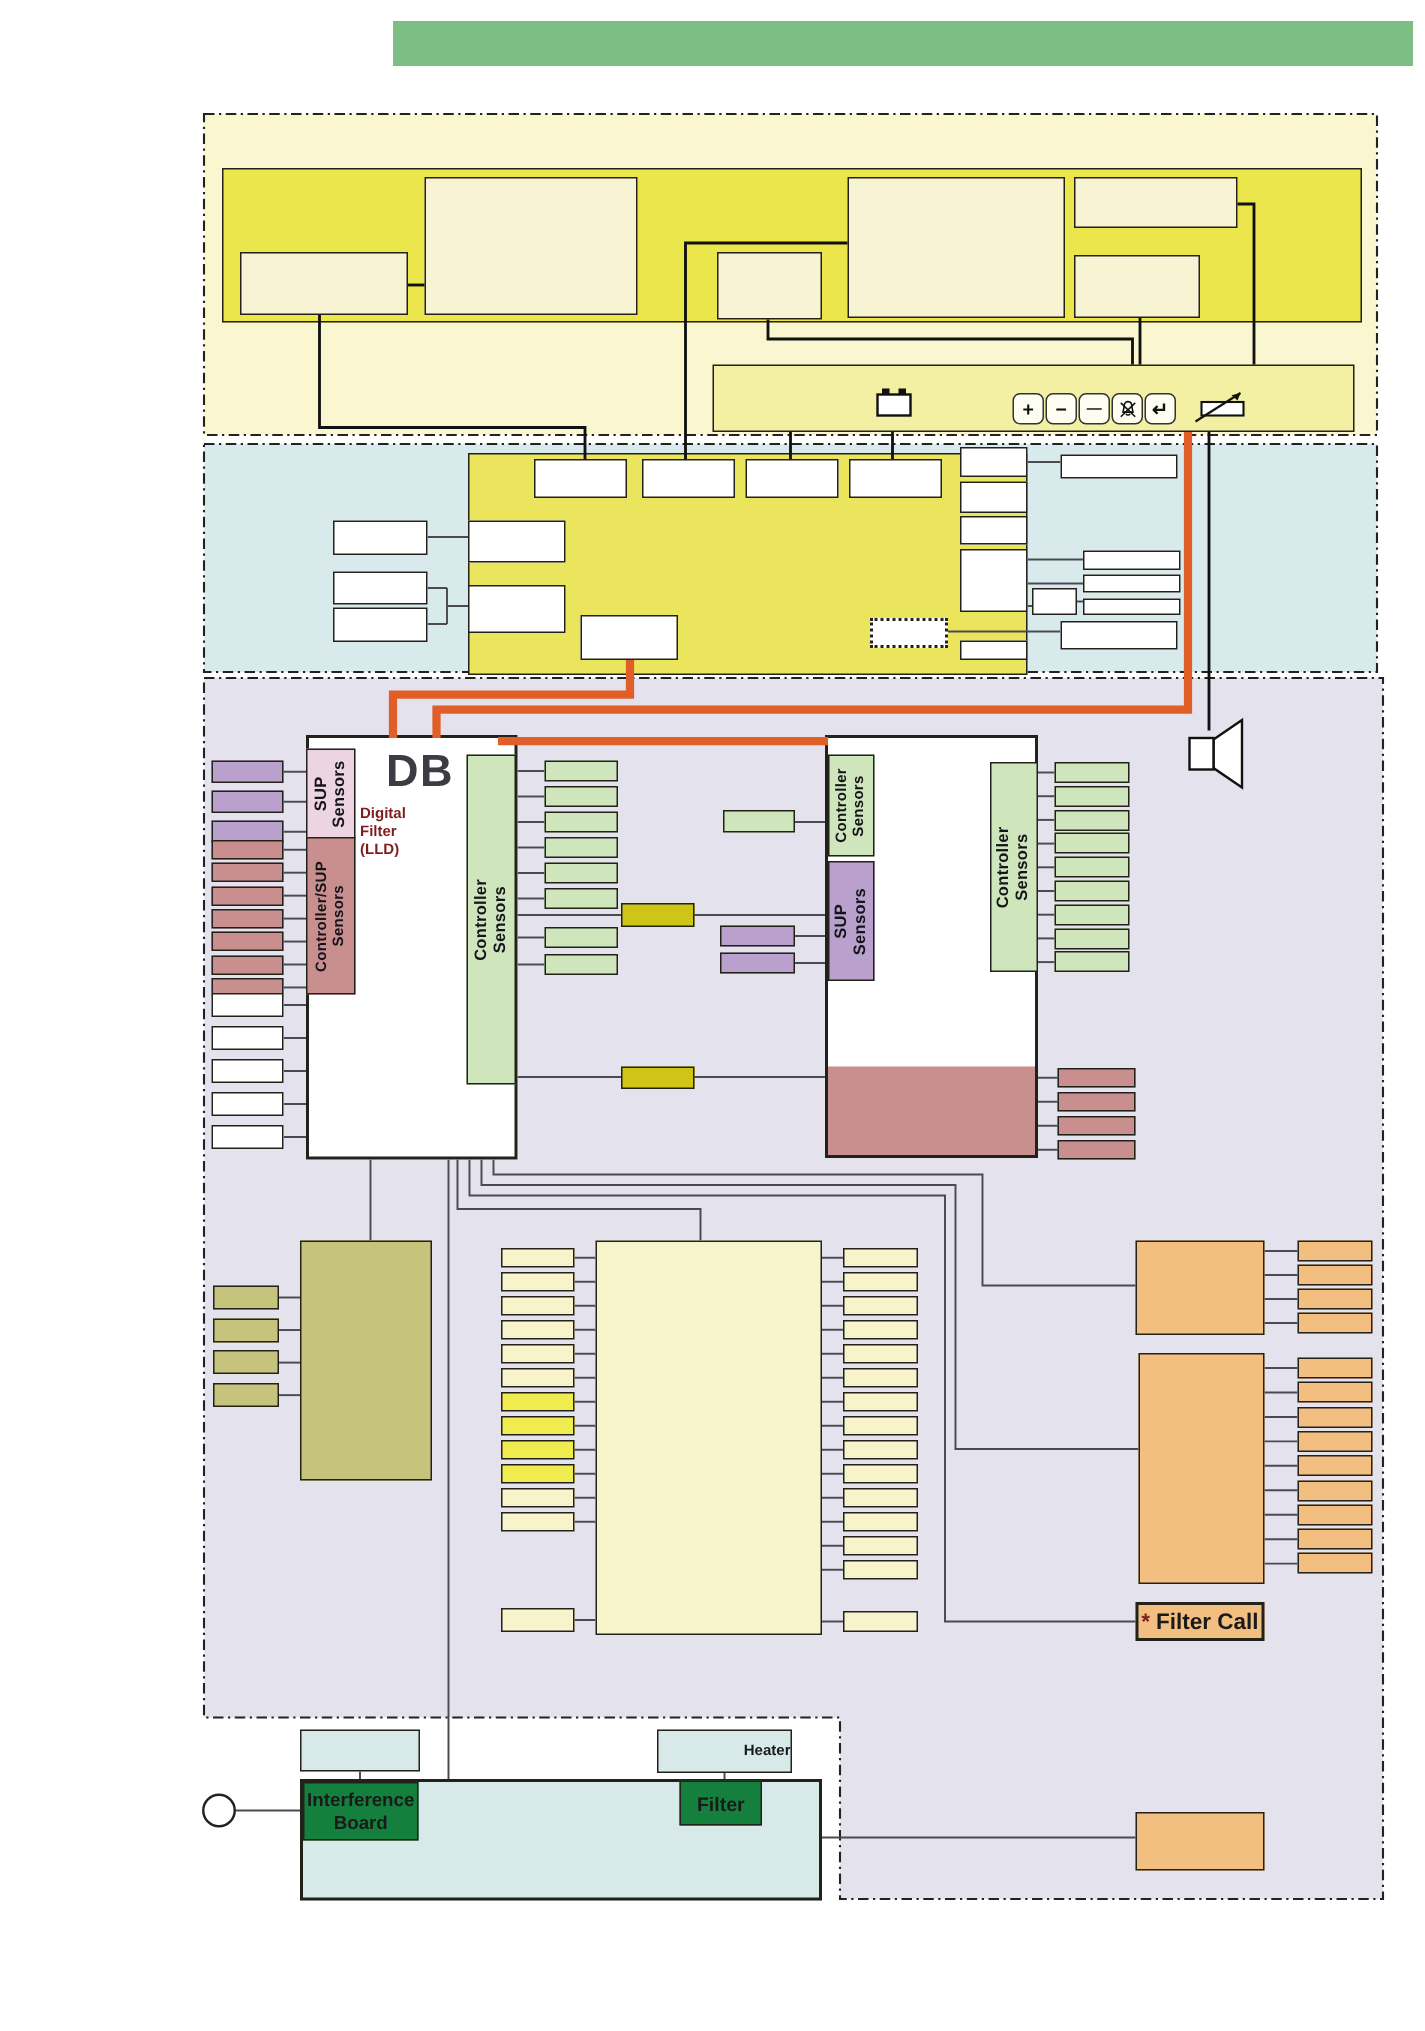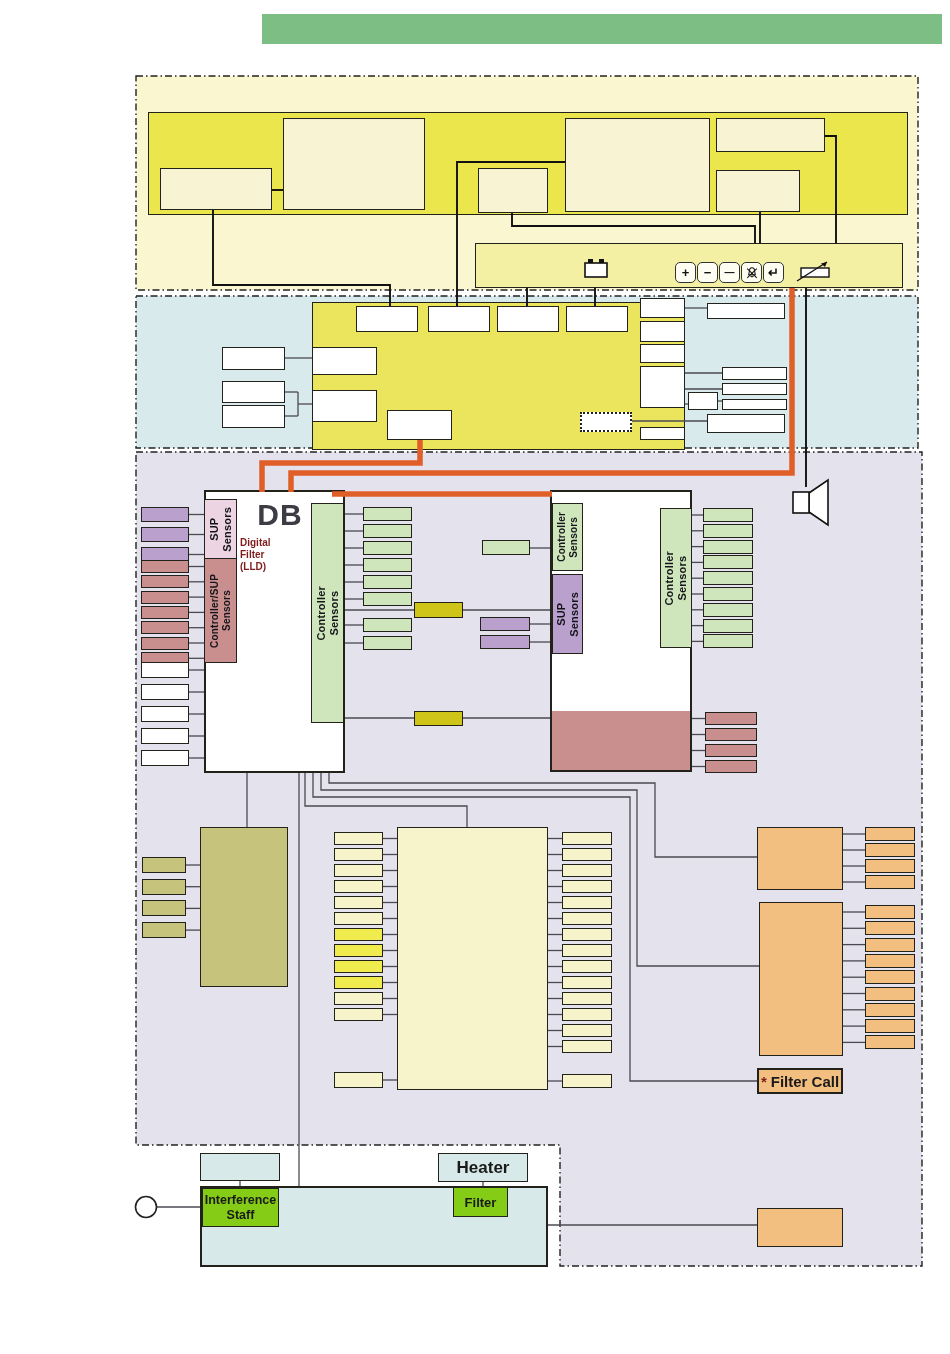--- a/index.html
+++ b/index.html
@@ -13,21 +13,21 @@
          display:flex;align-items:center;justify-content:center;overflow:hidden;}
   .vtext{writing-mode:vertical-rl;transform:rotate(180deg);font-weight:bold;
          font-size:11px;line-height:1.15;text-align:center;color:#14141a;letter-spacing:.2px;}
   .vtext span{display:block;}
   .ctr{display:flex;align-items:center;justify-content:center;text-align:center;}
   .btn{position:absolute;width:19px;height:19px;border:1.2px solid #333;border-radius:5px;
        background:#fdfdf2;display:flex;align-items:center;justify-content:center;
        font-weight:bold;font-size:13px;color:#111;line-height:1;}
   #db-abbr{font-size:30px;font-weight:bold;color:#3c3c44;letter-spacing:1px;}
   .sub-line{font-size:10px;font-weight:bold;color:#7f1d1d;line-height:1.18;text-align:left;}
-  .lblbox{position:absolute;box-sizing:border-box;border:1.5px solid #22221a;background:#84cc16;
+  .lblbox{position:absolute;box-sizing:border-box;border:1.5px solid #22221a;background:#15803d;
           display:flex;align-items:center;justify-content:center;font-weight:bold;}
 </style>
 </head>
 <body>
 
 <div id="stage">
 
   <svg class="layer" width="950" height="1354">
     <rect id="sec1" x="136" y="76" width="782" height="214" fill="#f9f6d0" stroke="#222" stroke-width="1.4" stroke-dasharray="7 3 1.5 3"></rect>
     <rect id="sec2" x="136" y="296" width="782" height="152" fill="#d9eaec" stroke="#222" stroke-width="1.4" stroke-dasharray="7 3 1.5 3"></rect>
@@ -274,26 +274,26 @@
 
     <div class="box" id="orange1" style="left: 757px; top: 827px; width: 86px; height: 63px; background: rgb(243, 191, 128);"></div>
     <div class="box" id="orange2" style="left: 759px; top: 902px; width: 84px; height: 154px; background: rgb(243, 191, 128);"></div>
     <div class="lblbox" id="staff-call" style="left: 757px; top: 1068px; width: 86px; height: 26px; border-width: 2px; font-size: 15px; background: rgb(243, 191, 128);">
       <span style="color:#7c1f1f;margin-right:4px;">*</span>
       <span>Filter Call</span>
     </div>
 
     <div class="box2" id="mains-board" style="left: 200px; top: 1186px; width: 348px; height: 81px; background: rgb(216, 233, 233);"></div>
     <div class="box" id="blue-small" style="left: 200px; top: 1153px; width: 80px; height: 28px; background: rgb(216, 233, 233);"></div>
-    <div class="lblbox" id="heater" style="left: 438px; top: 1153px; width: 90px; height: 29px; font-size: 17px; background: rgb(216, 233, 233);">
+    <div class="lblbox" id="heater" style="left: 438px; top: 1153px; width: 90px; height: 29px; font-size: 10px; background: rgb(216, 233, 233); justify-content: flex-end;">
       <span>Heater</span>
     </div>
     <div class="lblbox" style="left:202px;top:1188px;width:77px;height:39px;font-size:12.5px;flex-direction:column;line-height:1.15;">
       <span>Interference</span>
-      <span>Staff</span>
+      <span>Board</span>
     </div>
     <div class="lblbox" style="left:453px;top:1187px;width:55px;height:30px;font-size:13px;">
       <span>Filter</span>
     </div>
     <div class="box" id="orange3" style="left: 757px; top: 1208px; width: 86px; height: 39px; background: rgb(243, 191, 128);"></div>
   <div class="box" style="left: 141px; top: 507px; width: 48px; height: 15px; background: rgb(185, 160, 205);"></div>
       <div class="box" style="left: 141px; top: 527px; width: 48px; height: 15px; background: rgb(185, 160, 205);"></div>
       <div class="box" style="left: 141px; top: 547px; width: 48px; height: 15px; background: rgb(185, 160, 205);"></div>
       <div class="box" style="left: 141px; top: 560px; width: 48px; height: 13px; background: rgb(201, 143, 143);"></div>
       <div class="box" style="left: 141px; top: 575.3px; width: 48px; height: 13px; background: rgb(201, 143, 143);"></div>

